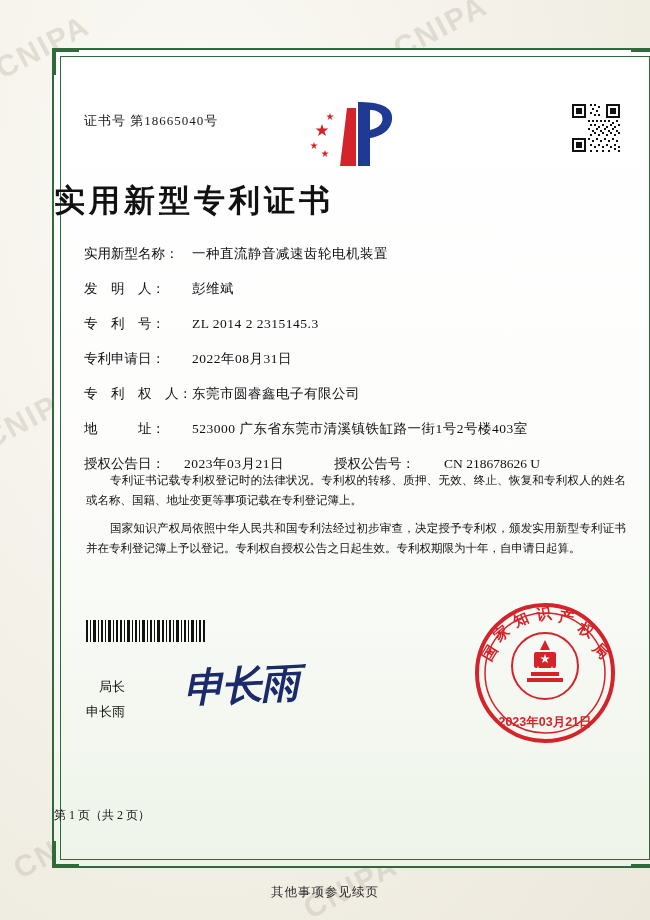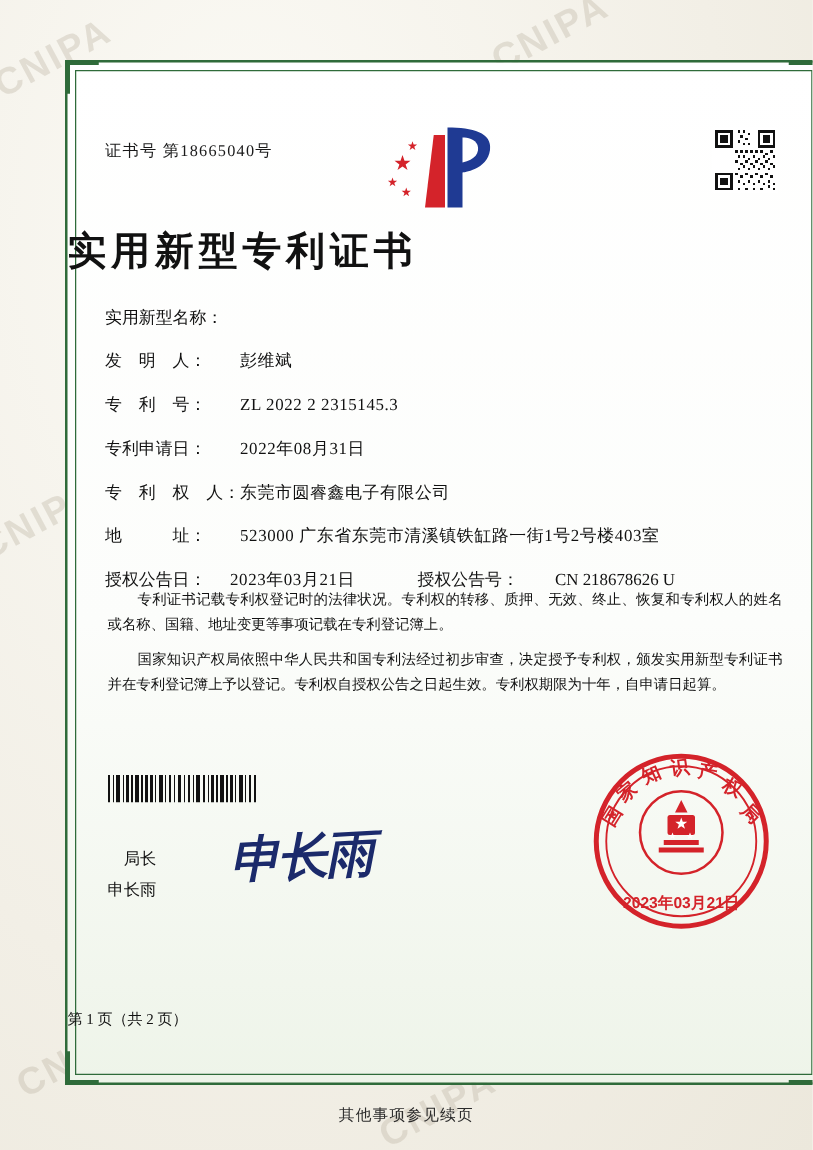--- a/index.html
+++ b/index.html
@@ -279,28 +279,29 @@
             <polygon points="25,52 25.9,54.6 28.7,54.6 26.4,56.3 27.3,59 25,57.3 22.7,59 23.6,56.3 21.3,54.6 24.1,54.6"></polygon>
           </g>
         </svg>
       </div>
 
       <div class="title">实用新型专利证书</div>
 
       <div class="fields">
         <div class="row">
           <div class="lbl">实用新型名称：</div>
+          <div class="val">一种直流静音减速齿轮电机装置</div>
         </div>
         <div class="row">
           <div class="lbl">发　明　人：</div>
           <div class="val">彭维斌</div>
         </div>
         <div class="row">
           <div class="lbl">专　利　号：</div>
-          <div class="val">ZL 2022 2 2315145.3</div>
+          <div class="val">ZL 2014 2 2315145.3</div>
         </div>
         <div class="row">
           <div class="lbl">专利申请日：</div>
           <div class="val">2022年08月31日</div>
         </div>
         <div class="row">
           <div class="lbl">专　利　权　人：</div>
           <div class="val">东莞市圆睿鑫电子有限公司</div>
         </div>
         <div class="row">

